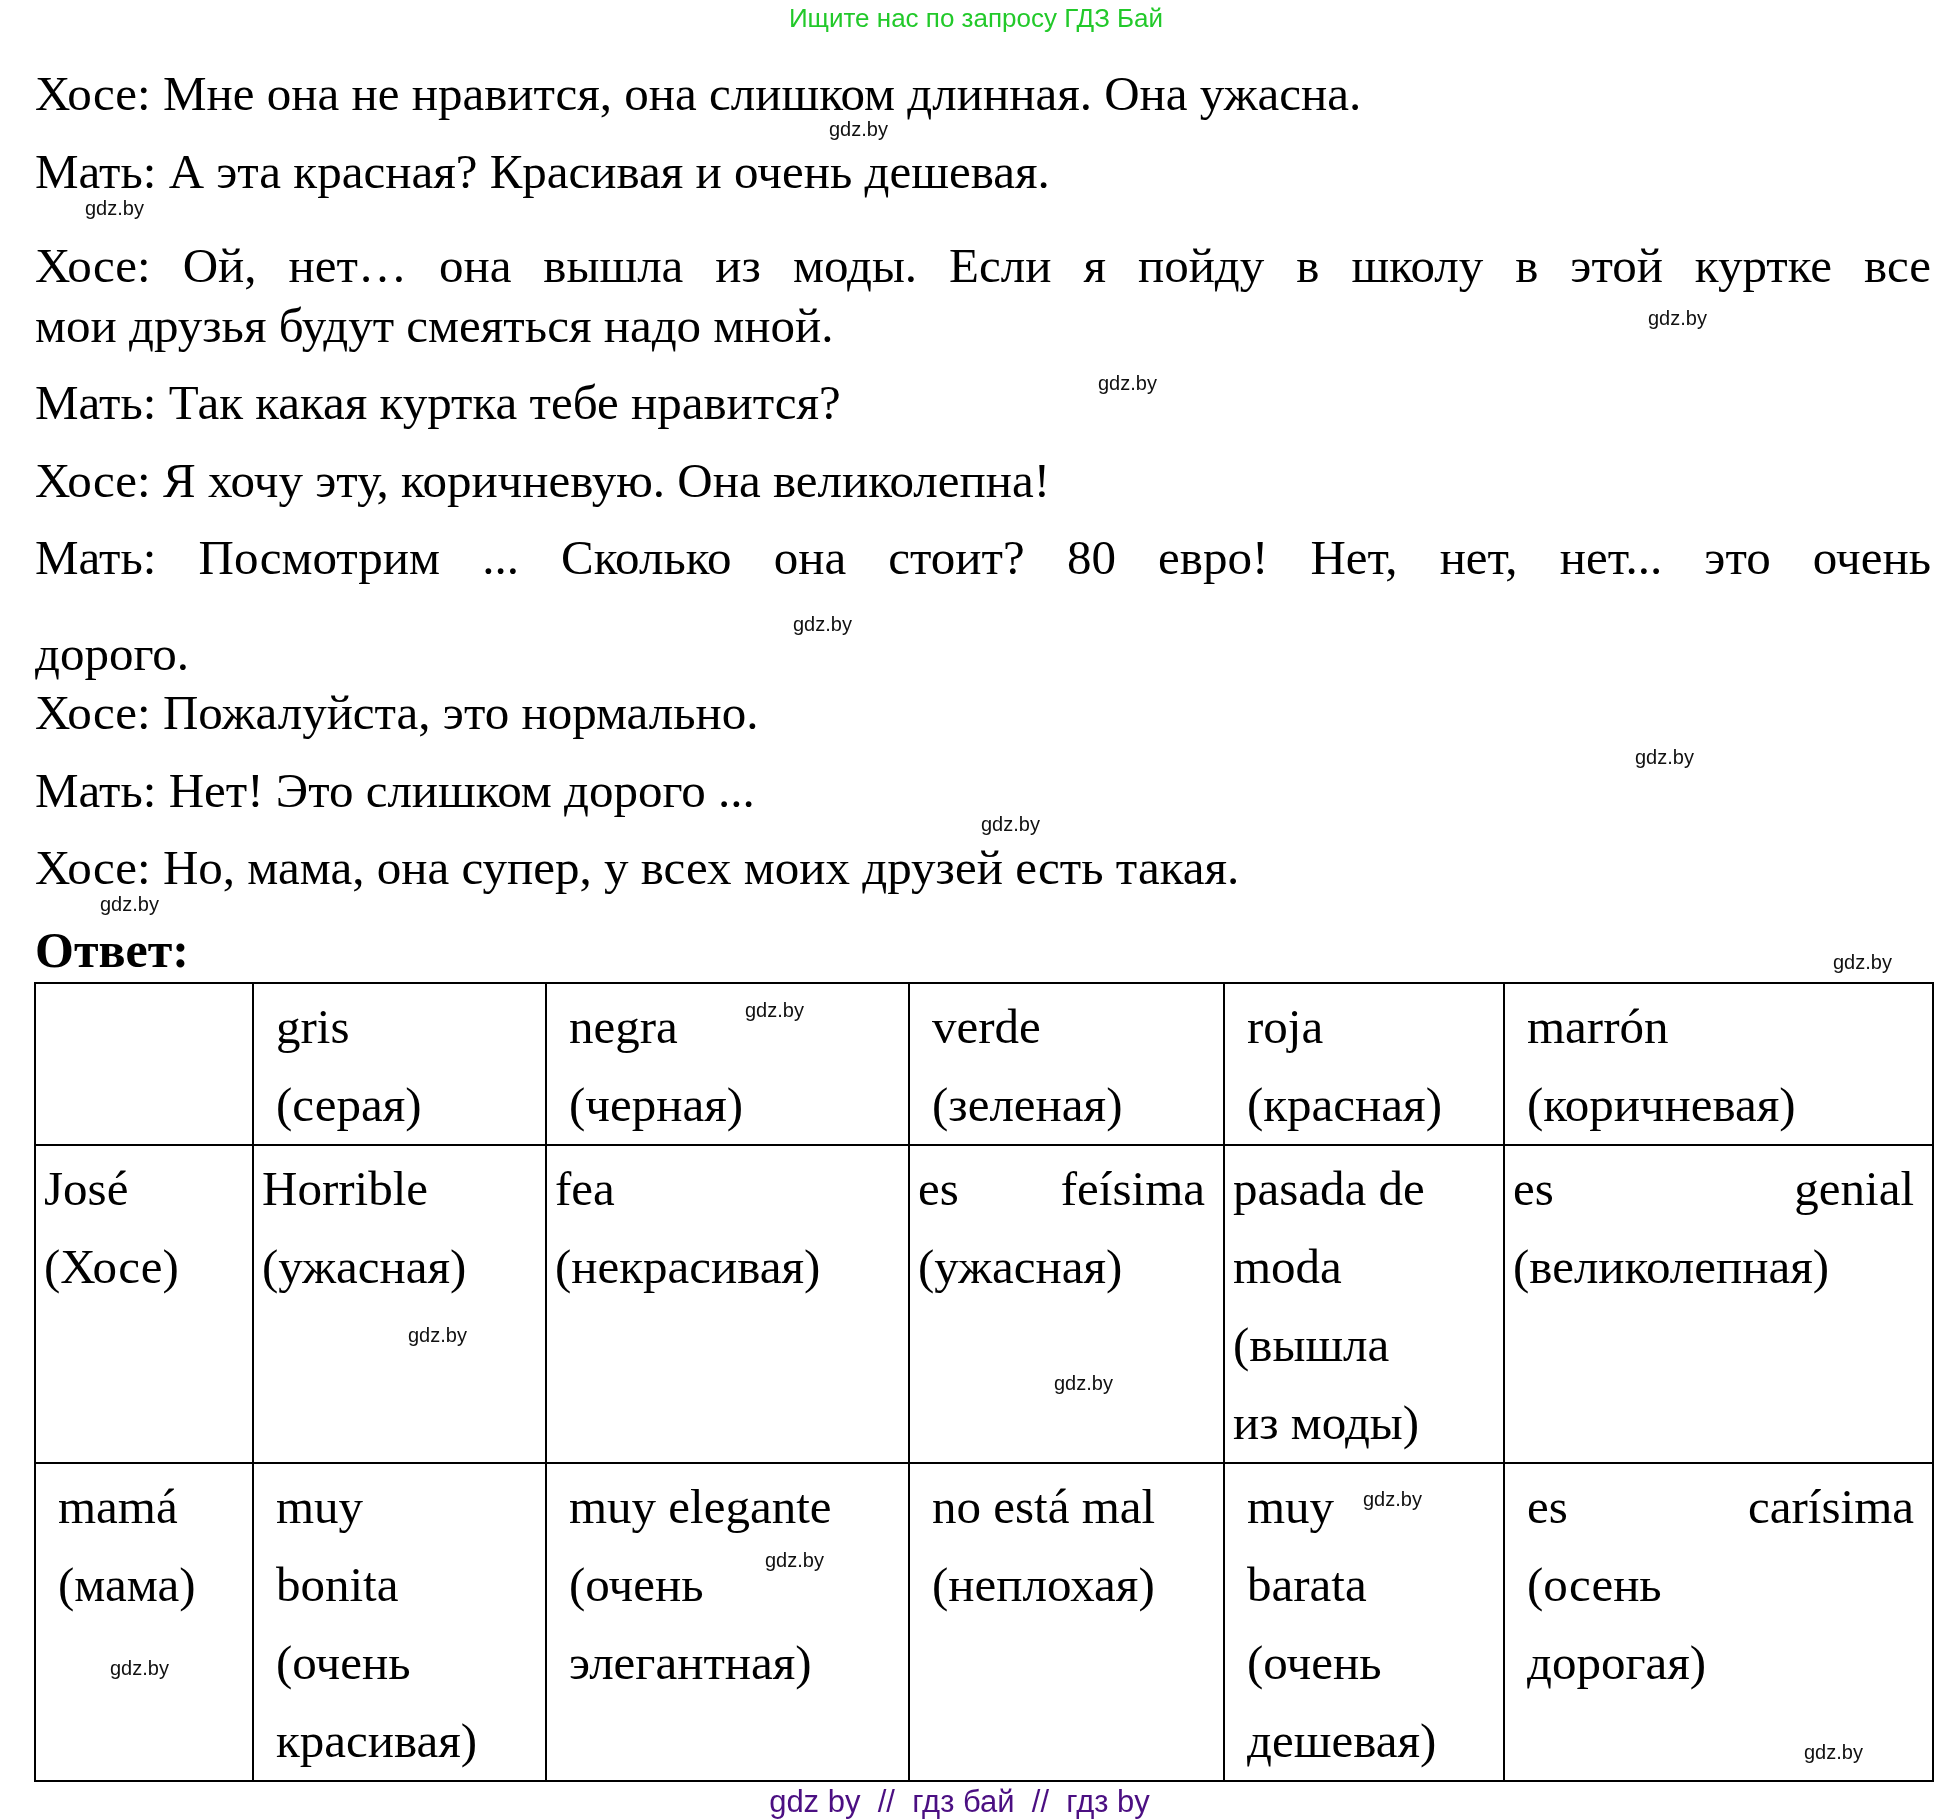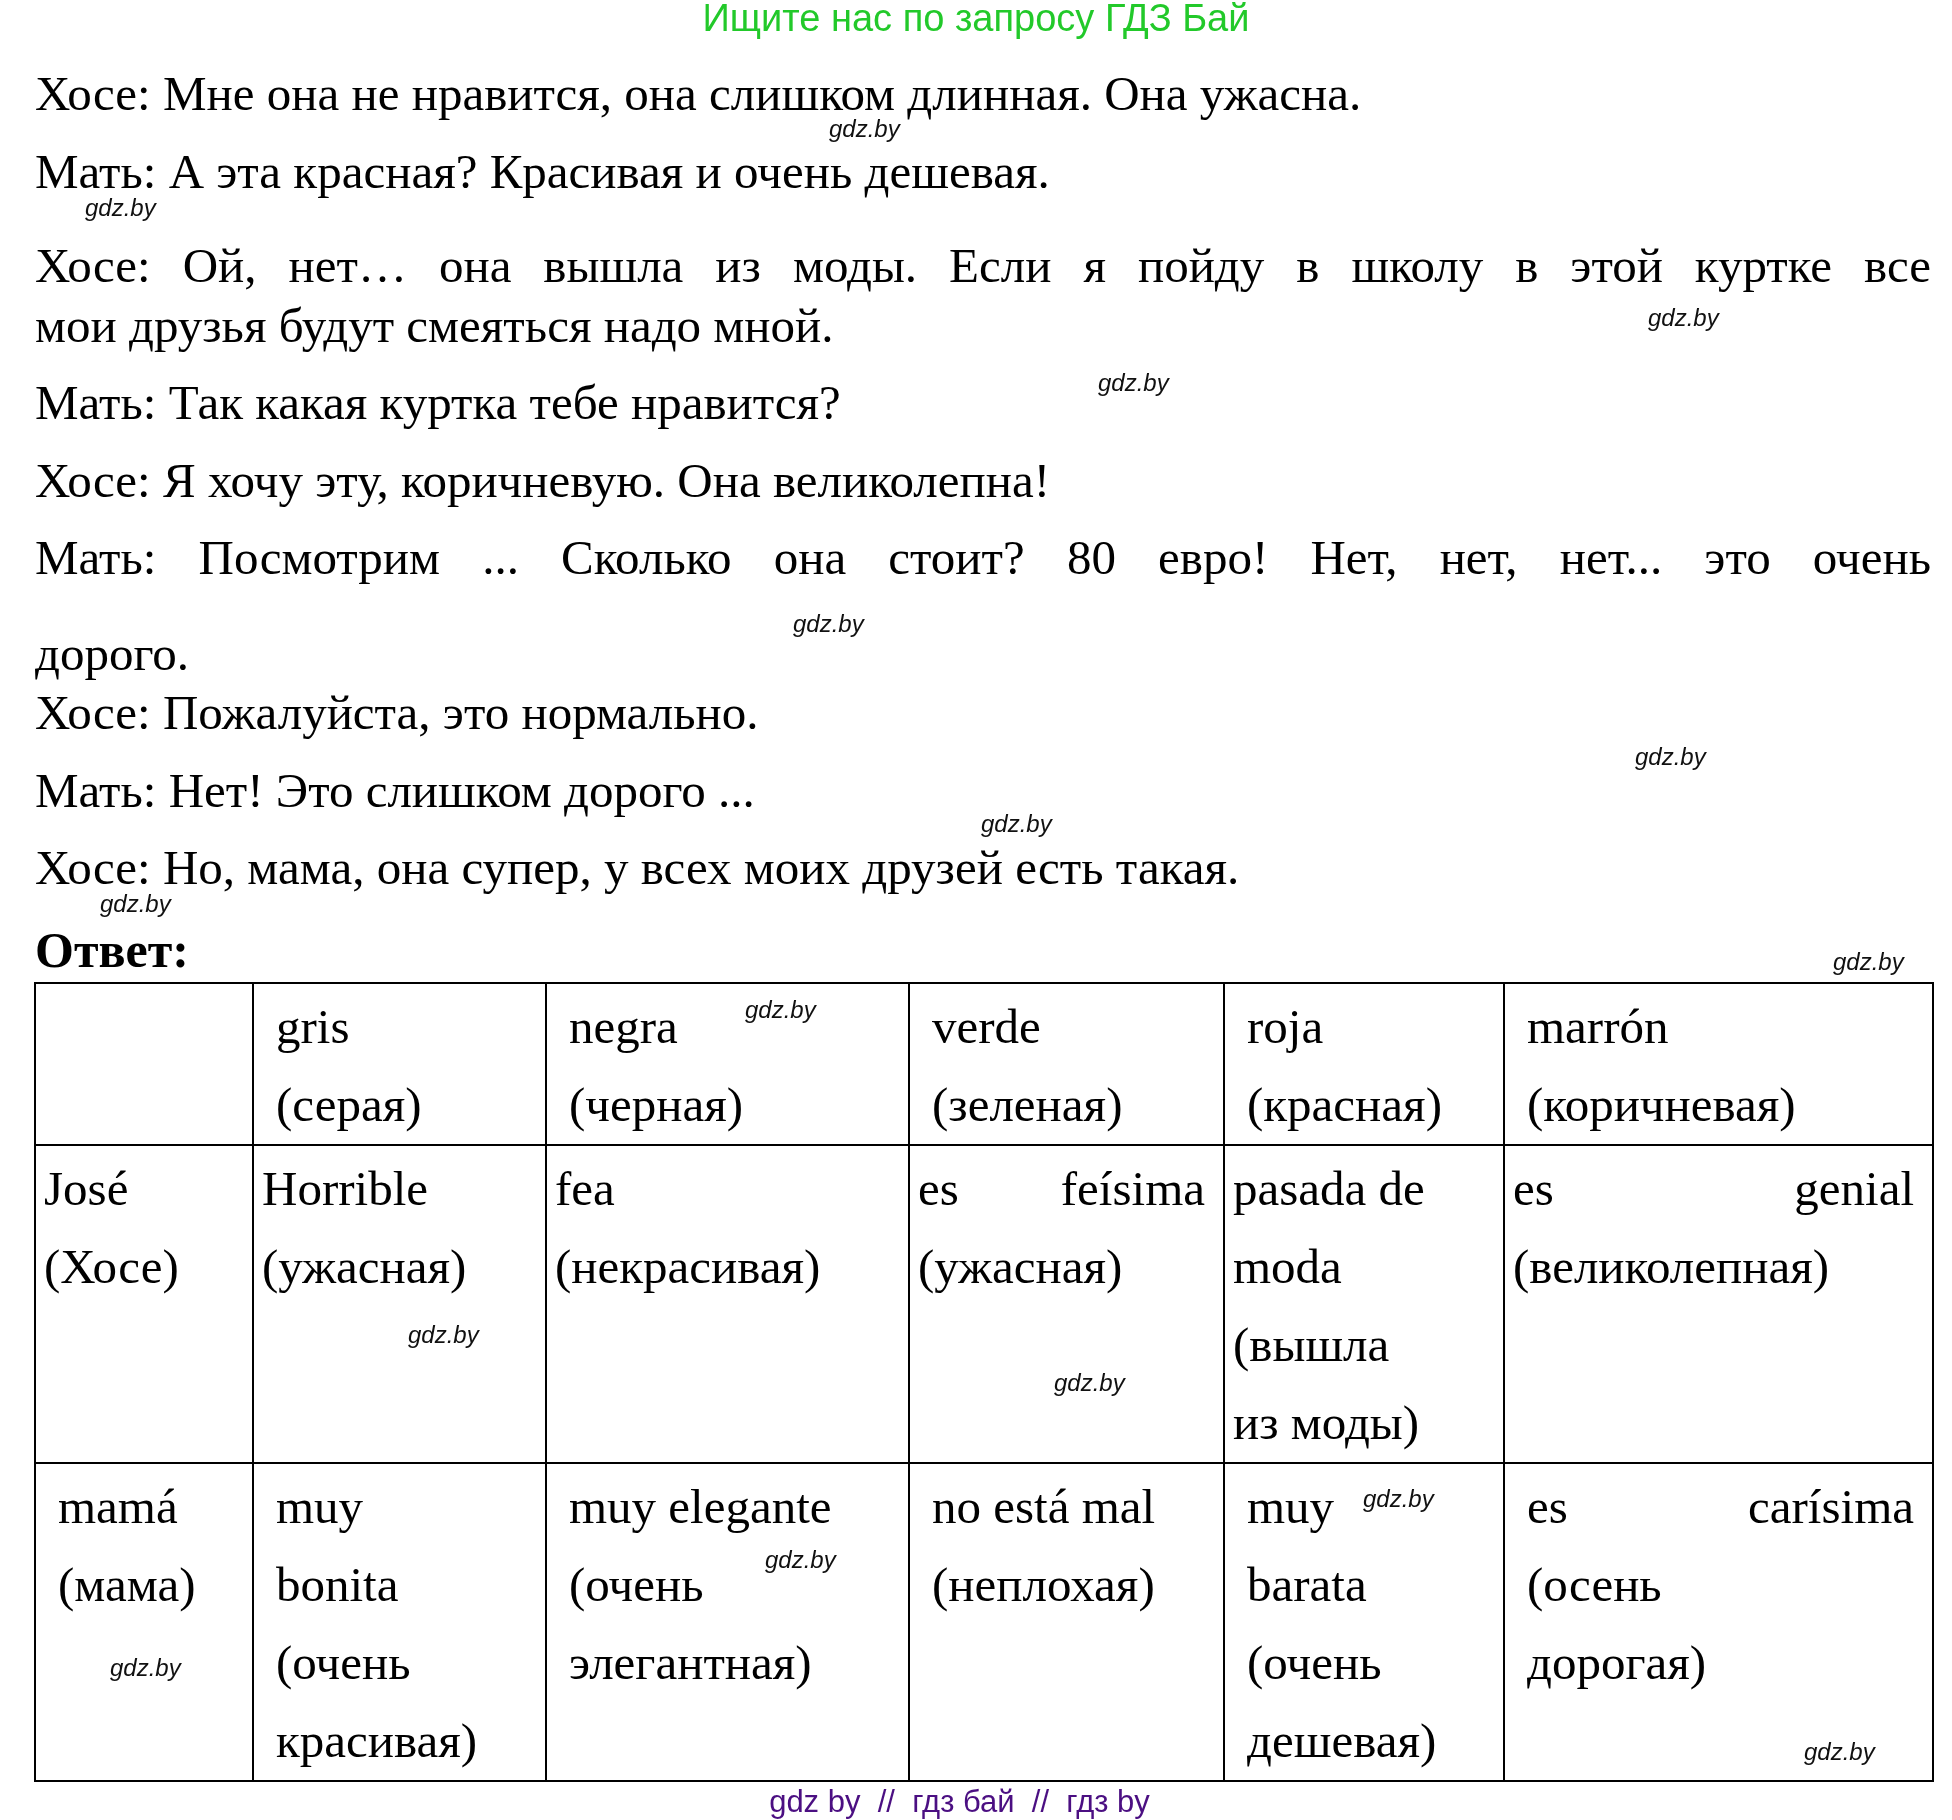--- a/index.html
+++ b/index.html
@@ -1,21 +1,21 @@
 <!DOCTYPE html>
 <html><head>
 <meta charset="utf-8">
 <style>
   html, body { margin:0; padding:0; background:#ffffff; }
   body { width:1952px; height:1820px; position:relative; overflow:hidden; font-family:"Liberation Serif", "DejaVu Serif", serif; color:#000; }
-  .banner { position:absolute; top:0; left:0; width:1952px; text-align:center; font-family:"Liberation Sans", "DejaVu Sans", sans-serif; font-size:38px; line-height:36px; color:#22c92a; }
+  .banner { position:absolute; top:0; left:0; width:1952px; text-align:center; font-family:"Liberation Sans", "DejaVu Sans", sans-serif; font-size:26px; line-height:36px; color:#22c92a; }
   .line { position:absolute; left:35px; font-size:49px; line-height:60px; white-space:nowrap; }
   .line.justify { width:1896px; text-align:justify; text-align-last:justify; white-space:normal; }
   .answer { position:absolute; left:35px; font-size:50px; line-height:60px; font-weight:bold; }
-  .wm { position:absolute; font-family:"Liberation Sans", "DejaVu Sans", sans-serif; font-size:24px; line-height:32px; color:#111; white-space:nowrap;font-style:italic; }
+  .wm { position:absolute; font-family:"Liberation Sans", "DejaVu Sans", sans-serif; font-size:20px; line-height:32px; color:#111; white-space:nowrap; }
   table.ans { position:absolute; left:34px; top:982px; border-collapse:collapse; table-layout:fixed; width:1898px; }
   table.ans td { border:2px solid #000; vertical-align:top; padding:4px 18px 0 22px; font-size:49px; line-height:78px; }
   table.ans tr.r0 td { height:152px;padding-left:22px; }
   table.ans tr.r1 td { height:308px;padding-left:8px; }
   table.ans tr.r2 td { height:308px; }
   .cell-line { display:block; white-space:nowrap; }
   .cell-line.spread { text-align:justify; text-align-last:justify; white-space:normal; }
   .footer { position:absolute; top:1784px; left:0; width:1919px; text-align:center; font-family:"Liberation Sans", "DejaVu Sans", sans-serif; font-size:31px; line-height:36px; color:#4b0f82; white-space:pre; }
 </style>
 </head>

